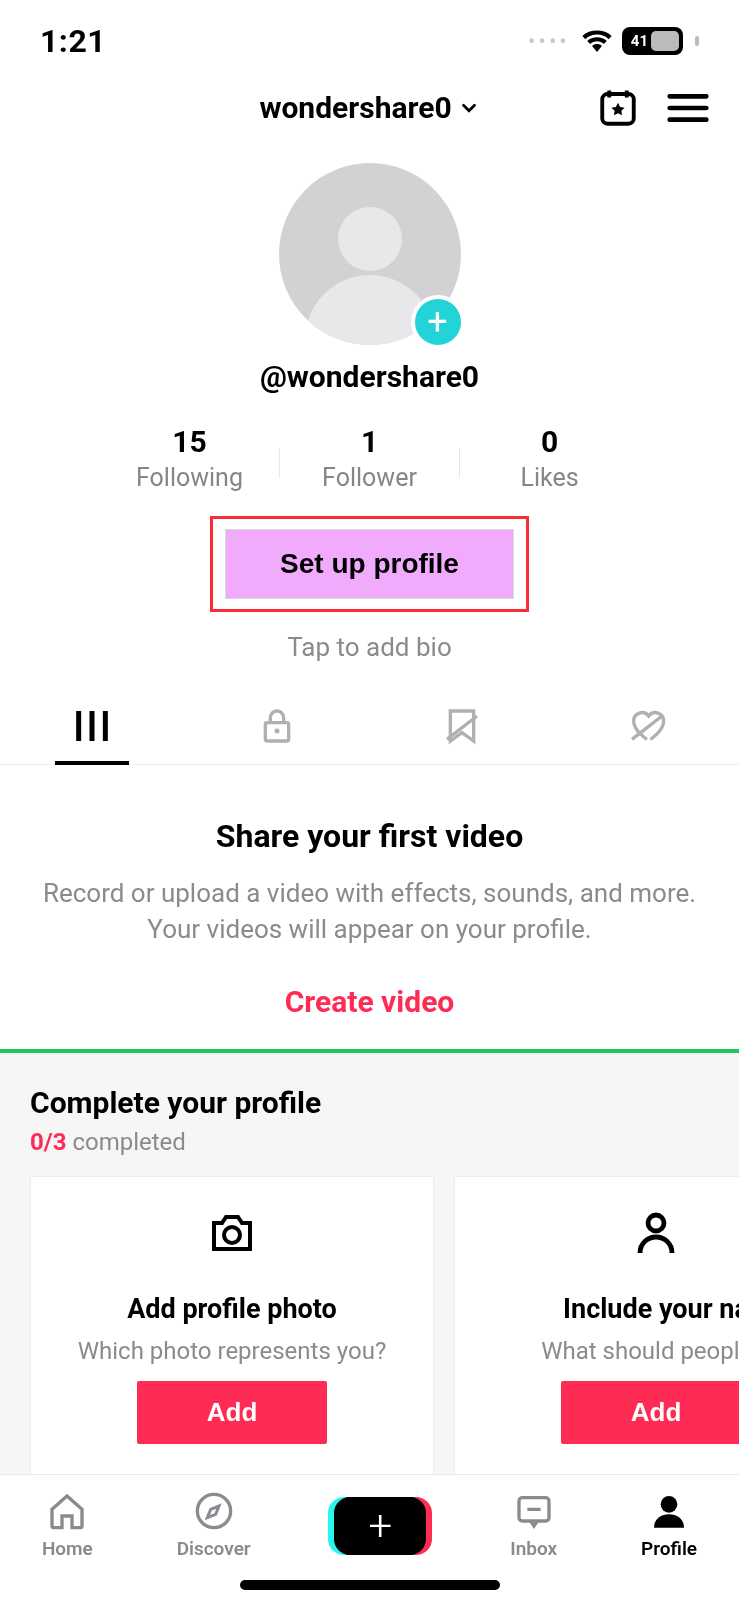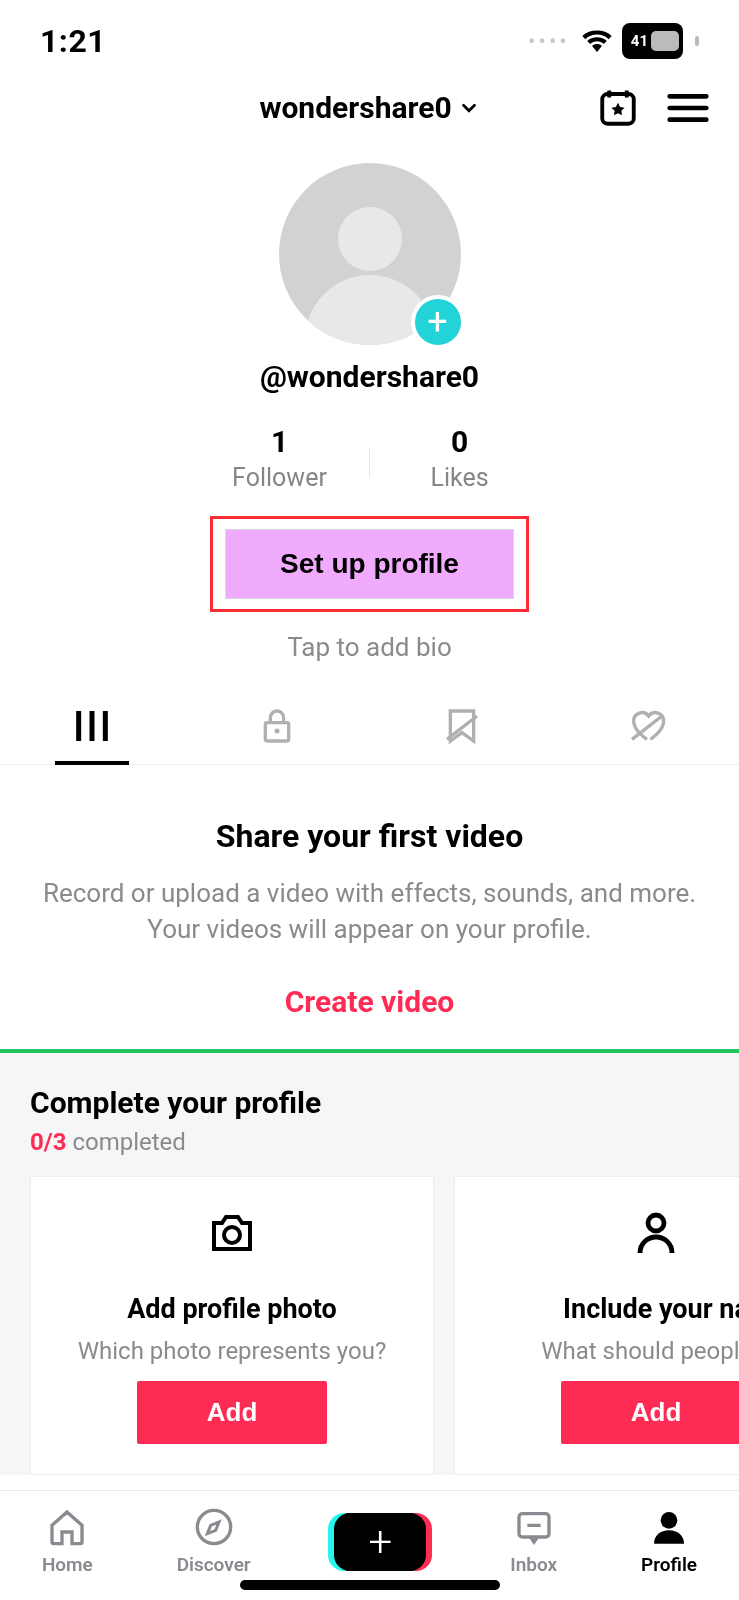--- a/index.html
+++ b/index.html
@@ -3,21 +3,21 @@
 <meta charset="utf-8">
 <style>
   * { box-sizing: border-box; margin: 0; padding: 0; }
   body { font-family: -apple-system, BlinkMacSystemFont, "Segoe UI", Roboto, Helvetica, Arial, sans-serif; width: 739px; height: 1600px; background: #fff; overflow: hidden; position: relative; }
   
   .status-bar { display: flex; justify-content: space-between; align-items: center; padding: 18px 40px 6px 40px; height: 70px; }
   .status-time { font-size: 32px; font-weight: 700; letter-spacing: 0.5px; }
   .status-right { display: flex; align-items: center; gap: 10px; }
   .dots { color: #c8c8c8; font-size: 22px; letter-spacing: 3px; margin-right: 2px; }
   .wifi { width: 30px; height: 22px; }
-  .battery { display: inline-flex; align-items: center; background: #000; border-radius: 8px; padding: 3px 4px; height: 36px; position: relative; }
+  .battery { display: inline-flex; align-items: center; background: #000; border-radius: 8px; padding: 3px 4px; height: 28px; position: relative; }
   .battery-txt { color: #fff; font-size: 15px; font-weight: 700; padding: 0 3px 0 5px; }
   .battery-gray { background: #bbb; width: 28px; height: 20px; border-radius: 5px; }
   .battery-nub { width: 4px; height: 10px; background: #bbb; border-radius: 2px; margin-left: 2px; }
   
   .header { display: flex; justify-content: center; align-items: center; padding: 20px 14px 30px; position: relative; }
   .username-row { display: flex; align-items: center; gap: 6px; font-size: 30px; font-weight: 700; }
   .header-right { position: absolute; right: 30px; display: flex; align-items: center; gap: 28px; }
   .cal-icon { width: 42px; height: 42px; }
   .menu-icon { width: 42px; height: 30px; }
   
@@ -55,21 +55,21 @@
   .cp-title { font-size: 30px; font-weight: 700; margin-bottom: 8px; }
   .cp-progress { font-size: 24px; color: #8a8a8f; margin-bottom: 20px; }
   .cp-progress .red { color: #fe2c55; font-weight: 700; }
   .cards { display: flex; gap: 20px; overflow: hidden; }
   .card { background: #fff; border: 1px solid #eee; border-radius: 2px; min-width: 404px; padding: 28px 20px 30px; text-align: center; }
   .card .cicon { margin: 6px auto 18px; width: 48px; height: 44px; }
   .card-title { font-size: 27px; font-weight: 700; margin-bottom: 12px; margin-top: 16px; }
   .card-desc { font-size: 24px; color: #8a8a8f; margin-bottom: 16px; white-space: nowrap; }
   .card-btn { background: #fe2c55; color: #fff; border: none; font-size: 26px; font-weight: 700; padding: 16px 70px; border-radius: 2px; }
   
-  .bottom-nav { position: absolute; bottom: 0; left: 0; right: 0; background: #fff; border-top: 1px solid #eaeaea; display: flex; justify-content: space-around; align-items: center; padding: 16px 0 24px; }
+  .bottom-nav { position: absolute; bottom: 16px; left: 0; right: 0; background: #fff; border-top: 1px solid #eaeaea; display: flex; justify-content: space-around; align-items: center; padding: 16px 0 24px; }
   .nav-item { display: flex; flex-direction: column; align-items: center; gap: 6px; color: #8a8a90; }
   .nav-item.active { color: #000; }
   .nav-label { font-size: 19px; font-weight: 600; }
   .nav-create { width: 92px; height: 58px; border-radius: 16px; position: relative; display: flex; align-items: center; justify-content: center; background: #000; }
   .nav-create::before { content: ""; position: absolute; left: -6px; top: 0; bottom: 0; width: 18px; background: #26f6ed; border-radius: 16px 0 0 16px; }
   .nav-create::after { content: ""; position: absolute; right: -6px; top: 0; bottom: 0; width: 18px; background: #fe2c55; border-radius: 0 16px 16px 0; }
   .nav-create-inner { position: relative; z-index: 1; background: #000; width: 92px; height: 58px; border-radius: 16px; display: flex; align-items: center; justify-content: center; }
   .nav-plus { color: #fff; font-size: 42px; font-weight: 300; line-height: 1; }
   
   .home-indicator { position: absolute; bottom: 10px; left: 50%; transform: translateX(-50%); width: 260px; height: 10px; background: #000; border-radius: 6px; }
@@ -116,20 +116,24 @@
     <div class="avatar-inner">
       <div class="avatar-head"></div>
       <div class="avatar-body"></div>
     </div>
     <div class="avatar-plus">+</div>
   </div>
   <div class="handle">@wondershare0</div>
 </div>
 
 <div class="stats">
+  <div class="stat">
+    <div class="stat-num">15</div>
+    <div class="stat-label">Following</div>
+  </div>
   <div class="stat">
     <div class="stat-num">1</div>
     <div class="stat-label">Follower</div>
   </div>
   <div class="stat">
     <div class="stat-num">0</div>
     <div class="stat-label">Likes</div>
   </div>
 </div>
 

